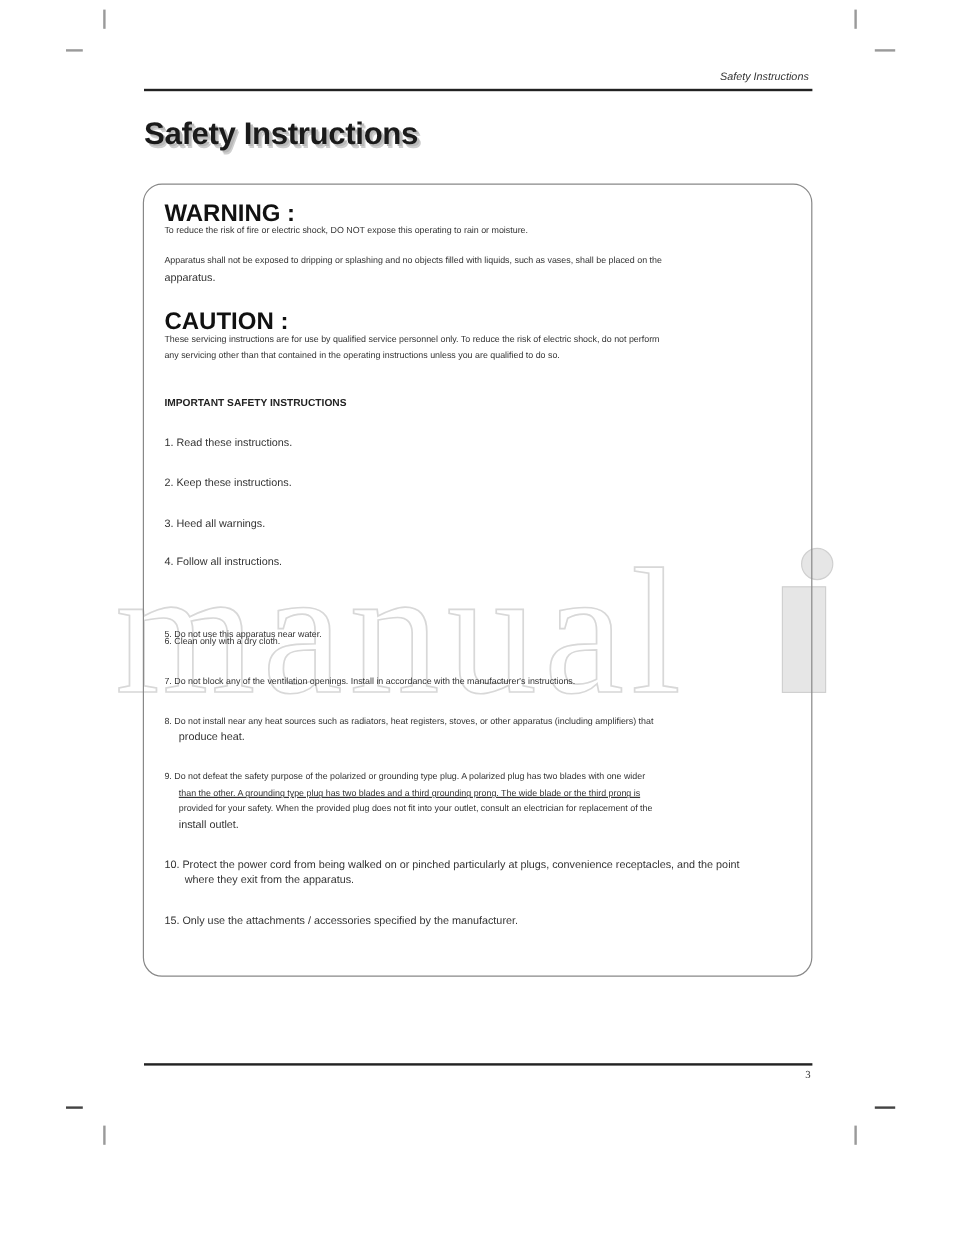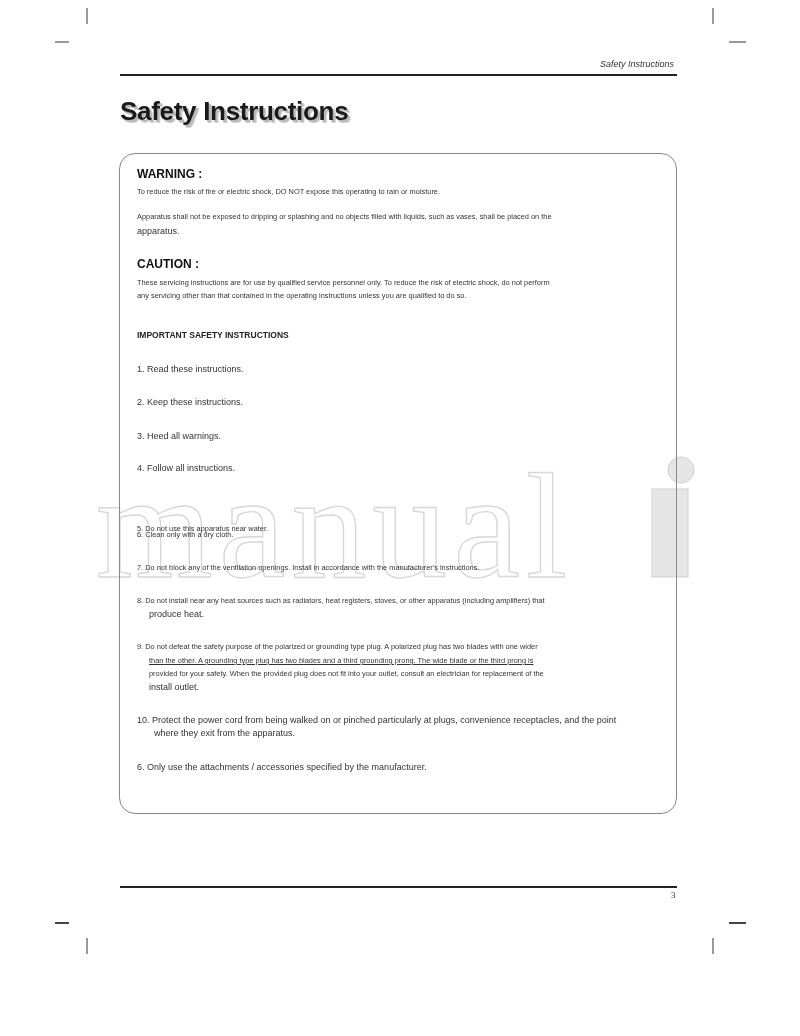--- a/index.html
+++ b/index.html
@@ -5,21 +5,21 @@
   html, body { margin:0; padding:0; background:#ffffff; }
   body { width:800px; height:1036px; position:relative; overflow:hidden; font-family:"Liberation Sans", sans-serif; color:#222; }
   .mark { position:absolute; background:#9a9a9a; }
   .mark.dark { background:#444; }
   .hline { position:absolute; height:2px; background:#222; }
   .running-header { position:absolute; top:59px; right:126px; font-size:9px; font-style:italic; color:#333; }
   .page-title { position:absolute; left:120px; top:96px; font-size:26px; font-weight:bold; color:#1a1a1a; letter-spacing:-0.3px;
     text-shadow: 2px 2px 0 #b9b9b9, 3px 3px 0 #cfcfcf; }
   .box { position:absolute; left:119px; top:153px; width:556px; height:659px; border:1.5px solid #888; border-radius:16px; }
   .content { position:absolute; left:137px; top:0; width:540px; }
-  .h-big { position:absolute; font-size:12px; font-weight:bold; color:#111; }
+  .h-big { position:absolute; font-size:20px; font-weight:bold; color:#111; }
   .small { position:absolute; font-size:7.4px; color:#333; white-space:nowrap; }
   .med { position:absolute; font-size:9px; color:#333; white-space:nowrap; }
   .subhead { position:absolute; font-size:8.5px; font-weight:bold; color:#222; white-space:nowrap; }
   .watermark { position:absolute; left:96px; top:445px; width:620px; height:140px; pointer-events:none; }
   .page-num { position:absolute; left:671px; top:890px; font-size:9px; font-family:"Liberation Serif", serif; color:#333; }
 </style>
 </head>
 <body>
 
 <div class="mark" style="left:86px;top:8px;width:2px;height:16px;"></div>
@@ -69,17 +69,17 @@
   <div class="med" style="left:12px;top:609px;">produce heat.</div>
 
   <div class="small" style="left:0;top:642px;">9. Do not defeat the safety purpose of the polarized or grounding type plug. A polarized plug has two blades with one wider</div>
   <div class="small" style="left:12px;top:656px;text-decoration:underline;">than the other. A grounding type plug has two blades and a third grounding prong. The wide blade or the third prong is</div>
   <div class="small" style="left:12px;top:669px;">provided for your safety. When the provided plug does not fit into your outlet, consult an electrician for replacement of the</div>
   <div class="med" style="left:12px;top:682px;">install outlet.</div>
 
   <div class="med" style="left:0;top:715px;">10. Protect the power cord from being walked on or pinched particularly at plugs, convenience receptacles, and the point</div>
   <div class="med" style="left:17px;top:728px;">where they exit from the apparatus.</div>
 
-  <div class="med" style="left:0;top:762px;">6. Only use the attachments / accessories specified by the manufacturer.</div>
+  <div class="med" style="left:0;top:762px;">15. Only use the attachments / accessories specified by the manufacturer.</div>
 </div>
 
 <div class="hline" style="left:120px;top:886px;width:557px;"></div>
 <div class="page-num">3</div>
 
 </body></html>

